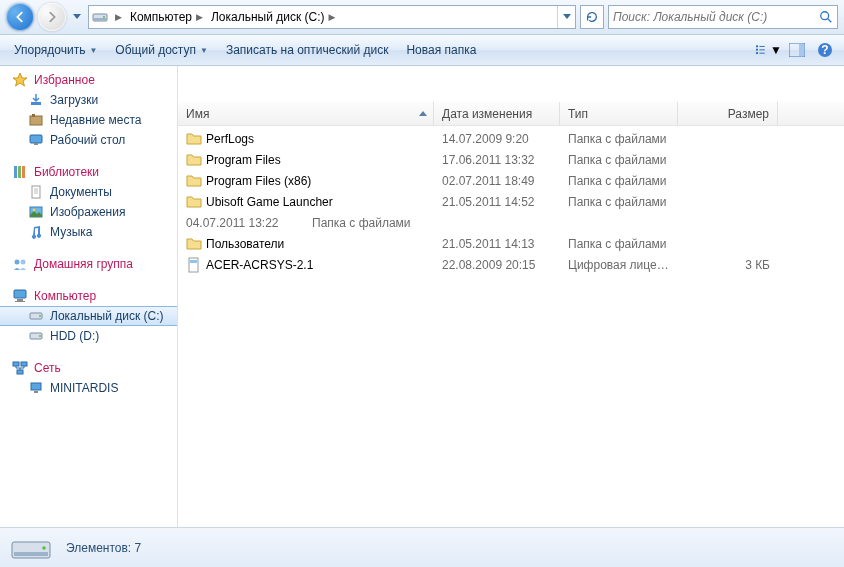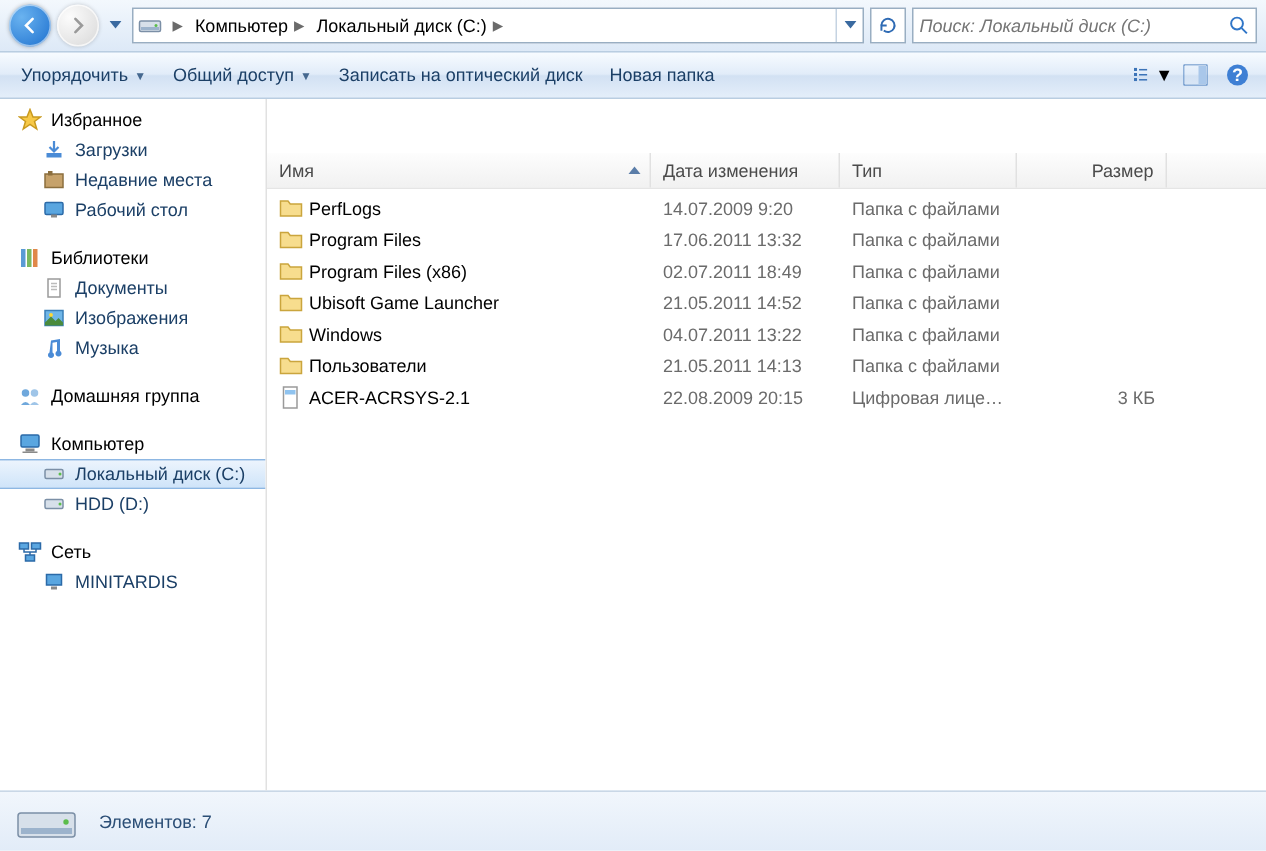--- a/index.html
+++ b/index.html
@@ -26,21 +26,21 @@
 .toolbar { height:32px; background:linear-gradient(#f7fbff,#e1ecf9 48%,#d2e1f3 52%,#e4eefa); border-top:1px solid #b9cde1; border-bottom:1px solid #b9cde1; display:flex; align-items:center; padding:0 6px; gap:2px;}
 .tbtn { height:24px; padding:0 8px; display:flex; align-items:center; gap:4px; color:#1b3f66; cursor:default;}
 .tbtn .drop { font-size:8px; color:#45688f;}
 .tspacer { flex:1;}
 .ticon { width:26px; height:24px; display:flex; align-items:center; justify-content:center;}
 
 
 .body { display:flex; height:calc(567px - 34px - 32px - 40px); background:#fff;}
 .sidebar { width:178px; border-right:1px solid #e1e1e1; padding:4px 0; overflow:hidden;}
 .sgroup { margin-bottom:12px;}
-.sitem { height:20px; display:flex; align-items:center; padding-left:12px; gap:6px; cursor:default; color:#000000; white-space:nowrap; overflow:hidden;}
+.sitem { height:20px; display:flex; align-items:center; padding-left:12px; gap:6px; cursor:default; color:#be185d; white-space:nowrap; overflow:hidden;}
 .sitem.sub { padding-left:28px; color:#1b3f66;}
 .sitem.sel { background:linear-gradient(#ecf4fd,#cfe4f9); border:1px solid #8db7e3; border-left:0; border-right:0;}
 .sicon { width:16px; height:16px; display:flex; align-items:center; justify-content:center;}
 
 .main { flex:1; display:flex; flex-direction:column;margin-top:36px;}
 .cols { height:24px; border-bottom:1px solid #e5e5e5; display:flex; align-items:center; background:linear-gradient(#fdfdfd,#f1f1f1);}
 .col { height:100%; display:flex; align-items:center; padding:0 8px; color:#4b4b4b; border-right:1px solid #e1e1e1; position:relative;}
 .col.sort::after { content:""; position:absolute; right:6px; top:9px; border-left:4px solid transparent; border-right:4px solid transparent; border-bottom:5px solid #5a7da8;}
 .c-name{width:256px;} .c-date{width:126px;} .c-type{width:118px;} .c-size{width:100px; text-align:right; justify-content:flex-end;}
 
@@ -373,26 +373,20 @@
             <svg class="ficon" viewBox="0 0 16 16">
               <path d="M1 3 L6 3 L7.5 5 L15 5 L15 13 L1 13 Z" fill="#f7dd8e" stroke="#caa53d"></path>
             </svg>
             <span>Ubisoft Game Launcher</span>
           </div>
           <div class="cell date">21.05.2011 14:52</div>
           <div class="cell type">Папка с файлами</div>
           <div class="cell size"></div>
         </div>
         <div class="row">
-          <div class="cell name">
-            <svg class="ficon" viewBox="0 0 16 16">
-              <path d="M1 3 L6 3 L7.5 5 L15 5 L15 13 L1 13 Z" fill="#f7dd8e" stroke="#caa53d"></path>
-            </svg>
-            <span>Windows</span>
-          </div>
           <div class="cell date">04.07.2011 13:22</div>
           <div class="cell type">Папка с файлами</div>
           <div class="cell size"></div>
         </div>
         <div class="row">
           <div class="cell name">
             <svg class="ficon" viewBox="0 0 16 16">
               <path d="M1 3 L6 3 L7.5 5 L15 5 L15 13 L1 13 Z" fill="#f7dd8e" stroke="#caa53d"></path>
             </svg>
             <span>Пользователи</span>

